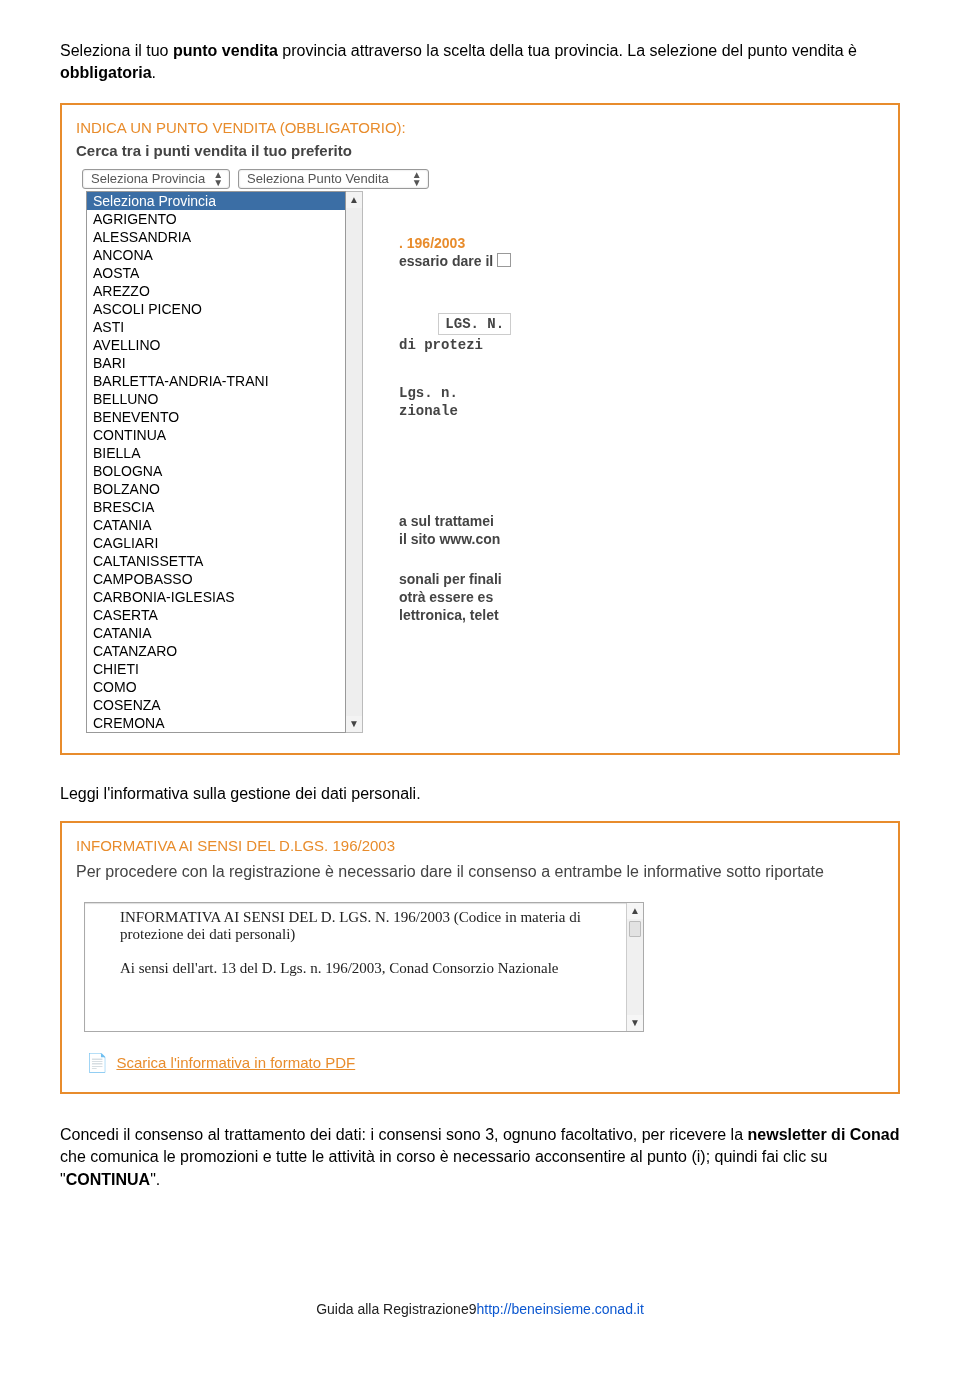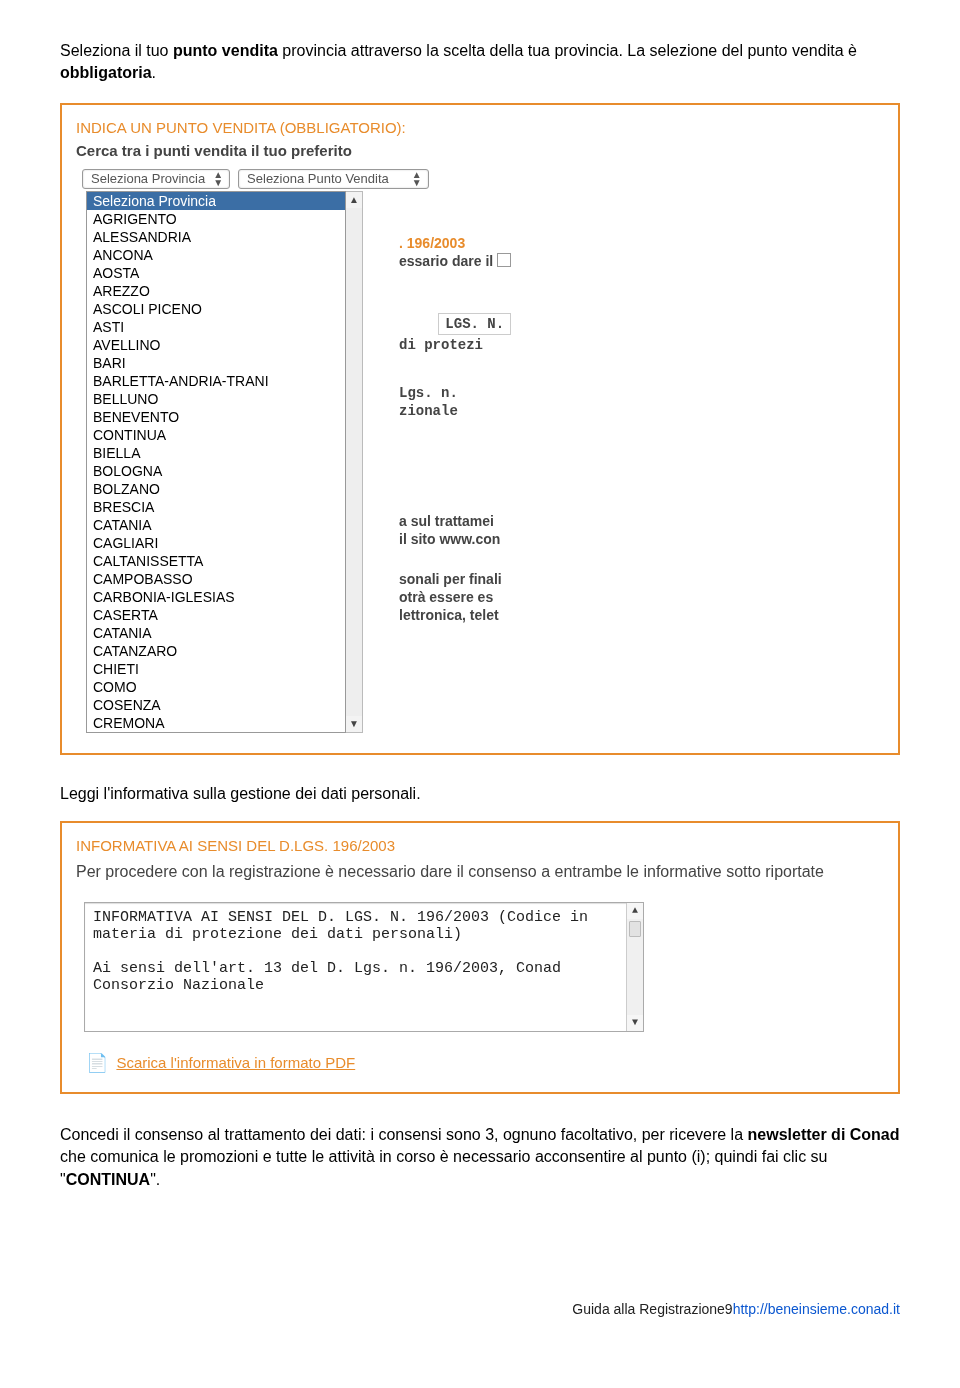--- a/index.html
+++ b/index.html
@@ -139,25 +139,26 @@
     margin: 6px 0 18px 0;
   }
 
   .scrollbox {
     border: 1px solid #aaa;
     box-shadow: inset 0 1px 1px #ddd;
     width: 560px;
     height: 130px;
     margin: 6px 0 20px 8px;
     display: flex;
-    font-family: Liberation Mono, monospace;
+    font-family: Liberation Serif, serif;
     font-size: 15px;
     color: #222;
     background: #fff;
     box-sizing: border-box;
+    padding-left: 27px;
   }
   .scrollbox .content {
     flex: 1;
     padding: 6px 8px;
     white-space: pre-wrap;
     overflow: hidden;
   }
   .scrollbox .sb-scroll {
     width: 16px;
     border-left: 1px solid #ccc;
@@ -197,21 +198,21 @@
   .body-text {
     font-family: Verdana, sans-serif;
     font-size: 16px;
     line-height: 1.4;
     margin-top: 30px;
     margin-bottom: 110px;
   }
 
   .footer {
     display: flex;
-    justify-content: flex-end;
+    justify-content: center;
     align-items: flex-end;
     font-family: Verdana, sans-serif;
     font-size: 14px;
     color: #222;
   }
   .footer .blue-link { color: #0b57d0; }
 </style>
 </head>
 <body>
 

